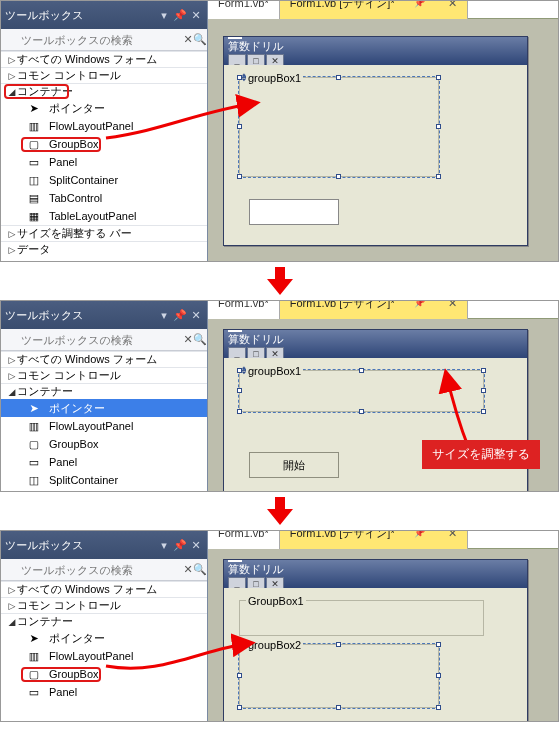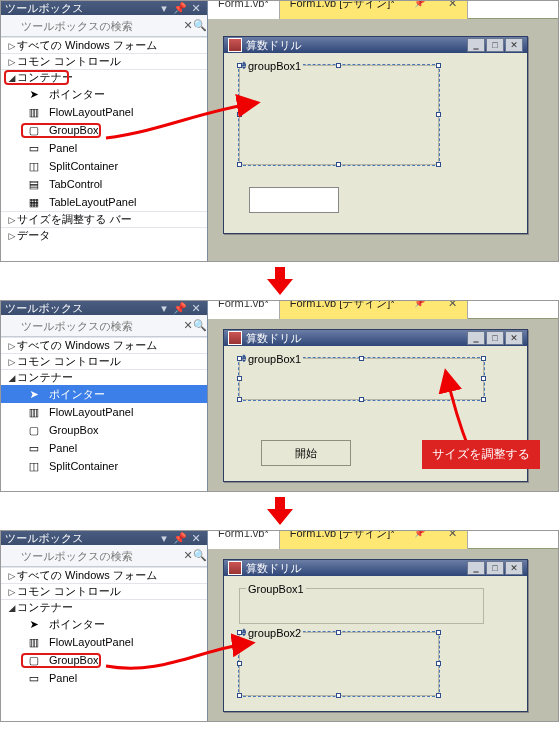--- a/index.html
+++ b/index.html
@@ -19,21 +19,21 @@
   .toolbox {
     width: 207px;
     background: #fff;
     border-right: 1px solid #7a8aa2;
     display: flex;
     flex-direction: column;
   }
   .toolbox-header {
     background: linear-gradient(#4a5d80, #3a4d6f);
     color: #fff;
-    height: 14px;
+    height: 28px;
     display: flex;
     align-items: center;
     padding: 0 4px;
     font-size: 11px;
   }
   .toolbox-header .title { flex: 1; }
   .hdr-ic {
     width: 14px; height: 14px;
     display: inline-flex; align-items: center; justify-content: center;
     margin-left: 2px;
@@ -124,27 +124,28 @@
   .tab-bar .spacer { flex:1; }
   .form-window {
     position:absolute;
     top: 35px; left: 15px;
     width: 305px;
     border: 1px solid #2f3c62;
     background: #e7e7d6;
     box-shadow: 1px 1px 0 #888;
   }
   .title-bar {
-    height: 16px;
+    height: 28px;
     background: linear-gradient(#6a7da5, #2e4577);
     color:#fff;
     display:flex;
-    align-items:center;
+    align-items:flex-start;
     padding: 0 4px;
     font-size: 11px;
+    flex-direction: column;
   }
   .title-bar .app-icon {
     width:14px;height:14px;
     background: linear-gradient(#c55,#933);
     border:1px solid #fff;
     margin-right:4px;
   }
   .title-bar .title-text { flex:1; }
   .win-btns { display:flex; gap:1px; }
   .win-btn {
@@ -420,21 +421,21 @@
           <span class="gb-label">groupBox1</span>
           <span class="sel-handle" style="top:-3px;left:-3px;"></span>
           <span class="sel-handle" style="top:-3px;left:50%;margin-left:-3px;"></span>
           <span class="sel-handle" style="top:-3px;right:-3px;"></span>
           <span class="sel-handle" style="top:50%;margin-top:-3px;left:-3px;"></span>
           <span class="sel-handle" style="top:50%;margin-top:-3px;right:-3px;"></span>
           <span class="sel-handle" style="bottom:-3px;left:-3px;"></span>
           <span class="sel-handle" style="bottom:-3px;left:50%;margin-left:-3px;"></span>
           <span class="sel-handle" style="bottom:-3px;right:-3px;"></span>
         </div>
-        <div class="btn" style="left:37px; bottom:15px;">
+        <div class="btn" style="left:25px; bottom:15px;">
           <span>開始</span>
         </div>
       </div>
     </div>
   </div>
 
   <svg class="arrow-svg" width="559" height="192">
     <defs>
       <marker id="ah2" viewBox="0 0 10 10" refX="8" refY="5" markerWidth="8" markerHeight="8" orient="auto">
         <path d="M0,0 L10,5 L0,10 Z" fill="#e00"></path>

